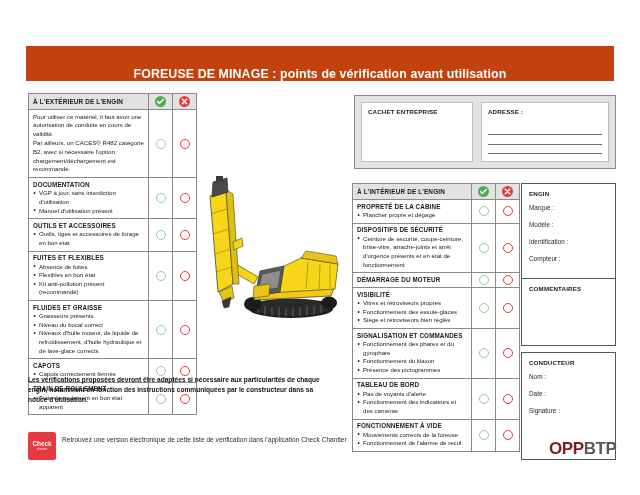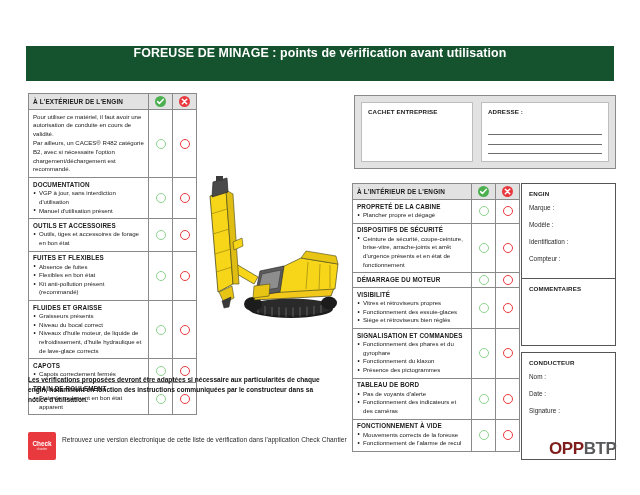--- a/index.html
+++ b/index.html
@@ -20,23 +20,23 @@
     left: 0; top: 0;
     width: 640px; height: 495px;
     background: #ffffff;
   }
 
   
   .title-banner {
     position: absolute;
     left: 26px; top: 46px;
     width: 588px; height: 35px;
-    background: #14532d;
+    background: #c2410c;
     display: flex;
-    align-items: flex-start;
+    align-items: flex-end;
     justify-content: center;
   }
   .title-banner .title-text {
     color: #ffffff;
     font-size: 12.4px;
     font-weight: bold;
     letter-spacing: 0.1px;
     white-space: nowrap;
   }
 

